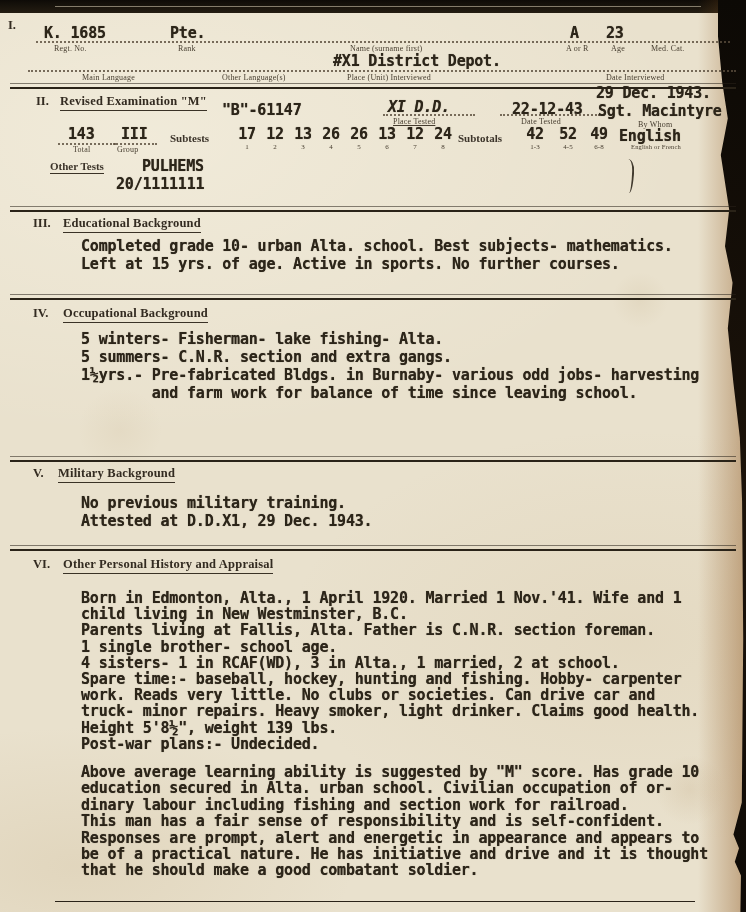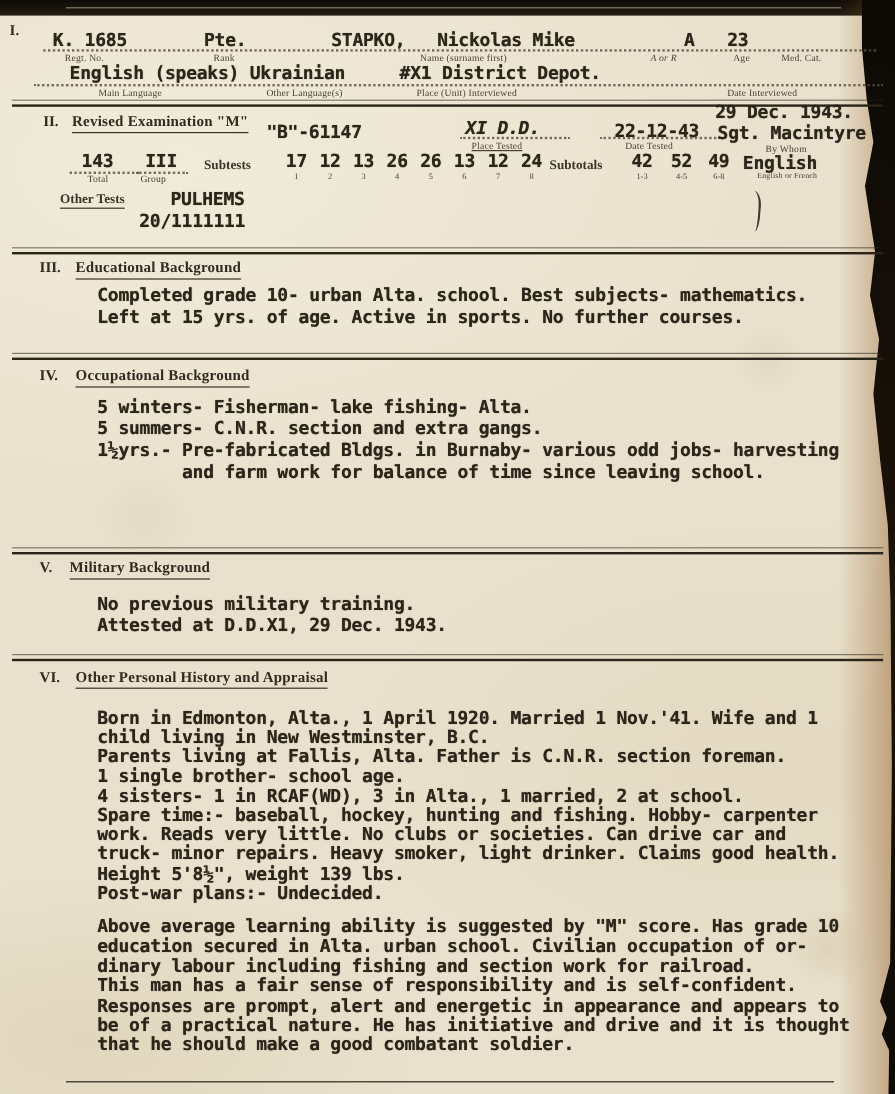--- a/index.html
+++ b/index.html
@@ -71,33 +71,31 @@
     <div class="abs topbar-line" style="top:6px;left:55px;right:45px;"></div>
   </div>
   <div class="abs scorch" style="top:0;right:0;width:48px;height:100%;"></div>
   <div class="abs torn" style="top:0;right:0;width:28px;height:100%;"></div>
 
   <span class="abs sec-num" style="left:8px;top:18px;">I.</span>
 
   <div class="abs dots" style="left:36px;top:41px;width:694px;"></div>
   <span class="abs tw" style="left:44px;top:24px;">K. 1685</span>
   <span class="abs tw" style="left:170px;top:24px;">Pte.</span>
-  <span class="abs tw" style="left:276px;top:24px;">STAPKO,   Nickolas Mike</span>
   <span class="abs tw" style="left:570px;top:24px;">A</span>
   <span class="abs tw" style="left:606px;top:24px;">23</span>
 
   <span class="abs lbl" style="left:54px;top:44px;">Regt. No.</span>
   <span class="abs lbl" style="left:178px;top:44px;">Rank</span>
   <span class="abs lbl" style="left:350px;top:44px;">Name (surname first)</span>
-  <span class="abs lbl" style="left:542px;top:44px;font-style:italic;">A or R</span>
+  <span class="abs lbl" style="left:566px;top:44px;">A or R</span>
   <span class="abs lbl" style="left:611px;top:44px;">Age</span>
   <span class="abs lbl" style="left:651px;top:44px;">Med. Cat.</span>
 
   <div class="abs dots" style="left:28px;top:70px;width:708px;"></div>
-  <span class="abs tw" style="left:58px;top:52px;">English (speaks) Ukrainian</span>
   <span class="abs tw" style="left:333px;top:52px;">#X1 District Depot.</span>
   <span class="abs tw" style="left:596px;top:52px;margin-top:32px;">29 Dec. 1943.</span>
 
   <span class="abs lbl" style="left:82px;top:73px;">Main Language</span>
   <span class="abs lbl" style="left:222px;top:73px;">Other Language(s)</span>
   <span class="abs lbl" style="left:347px;top:73px;">Place (Unit) Interviewed</span>
   <span class="abs lbl" style="left:606px;top:73px;">Date Interviewed</span>
 
   <div class="abs rule" style="left:10px;top:83px;width:726px;"></div>
 

